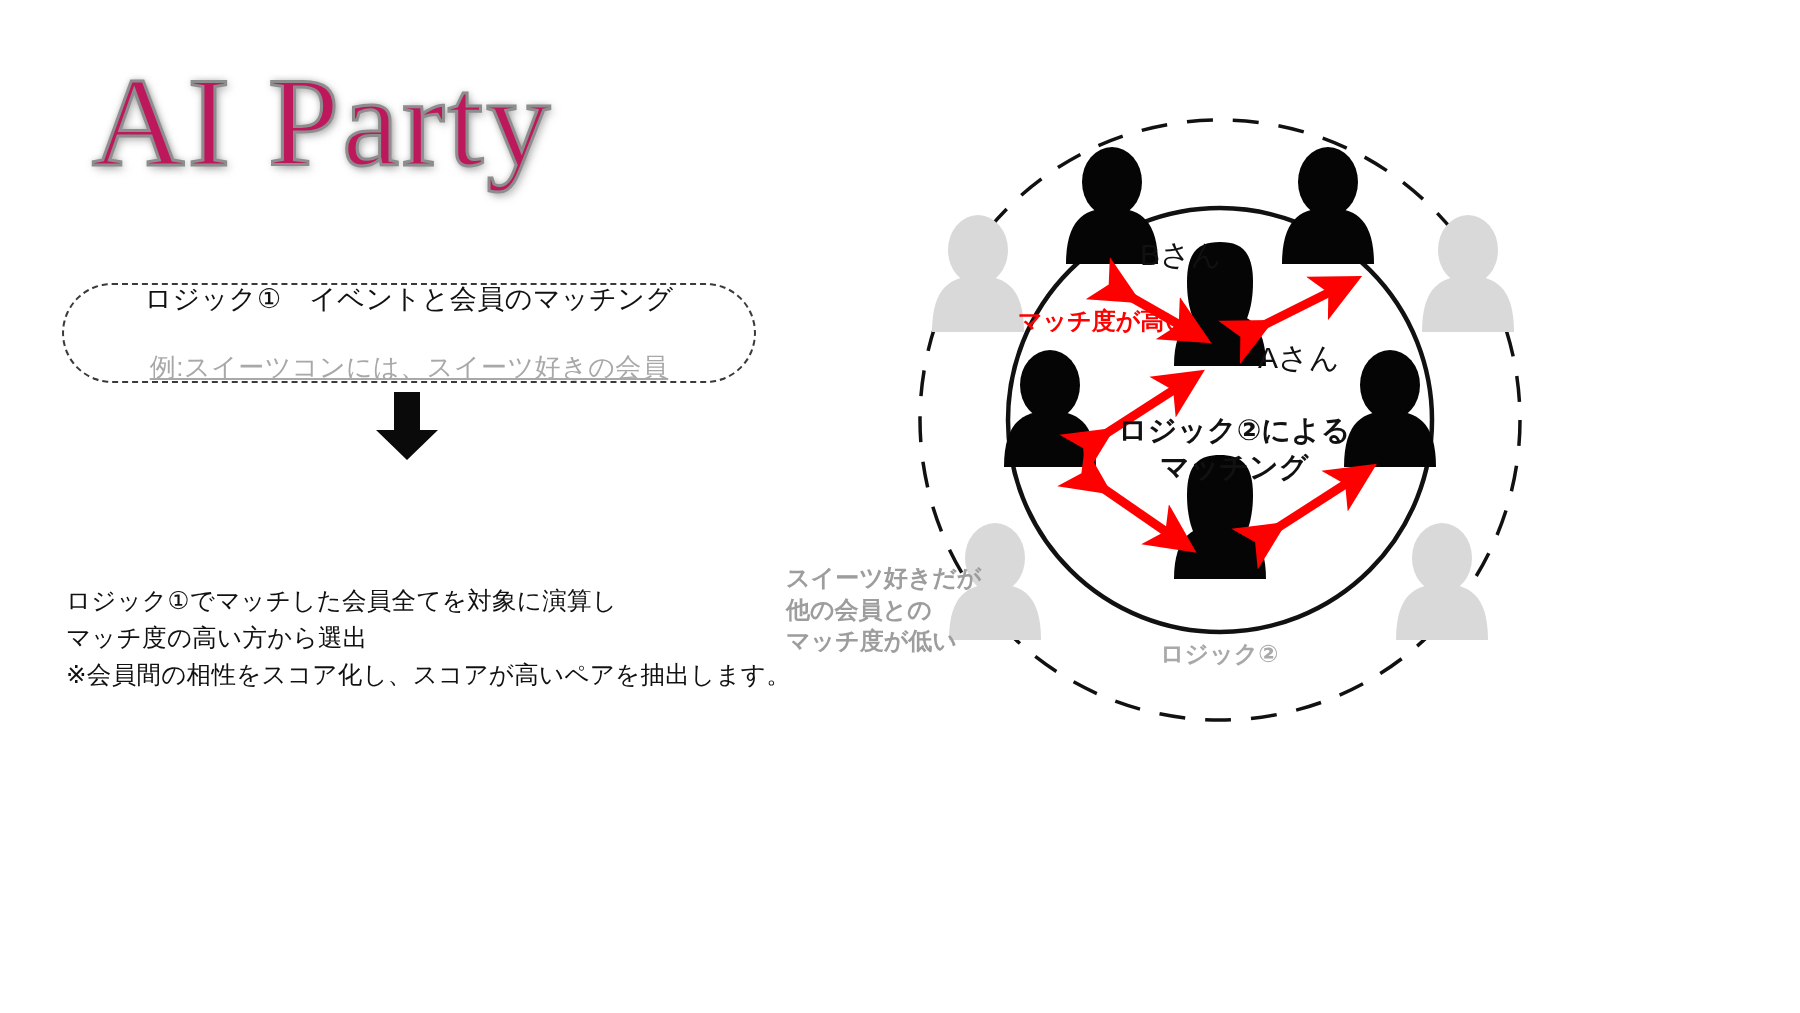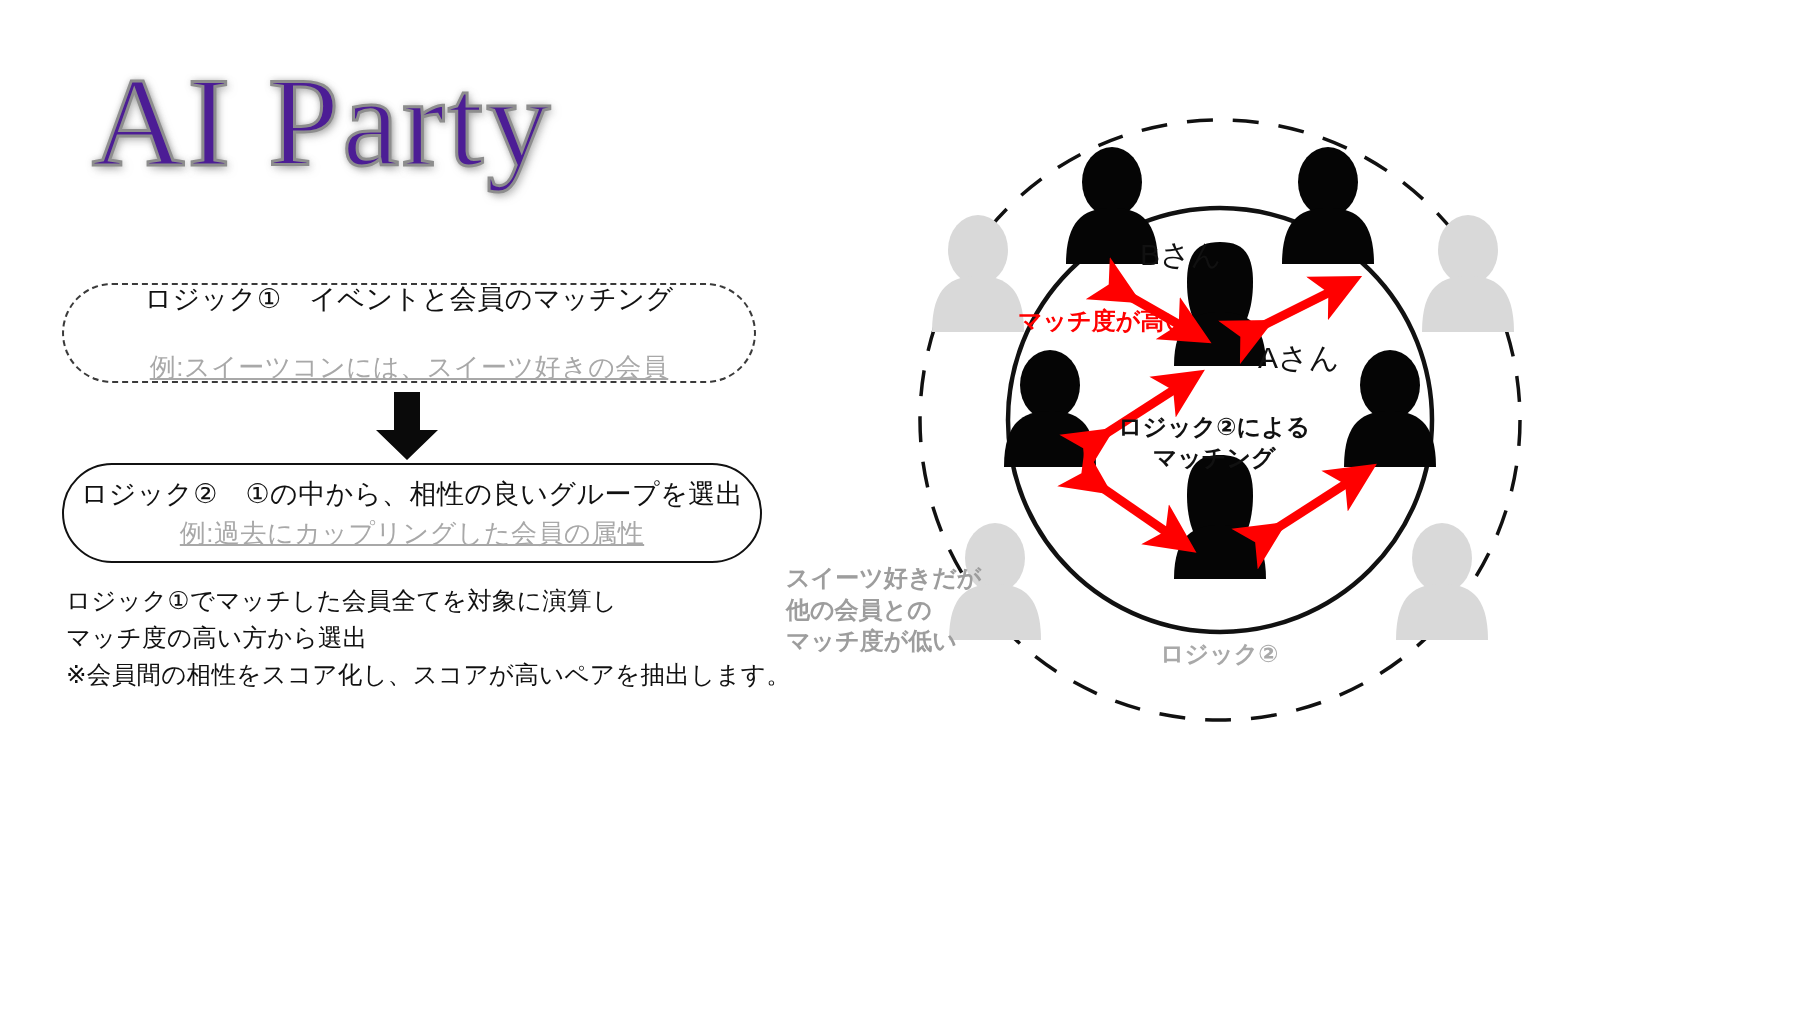--- a/index.html
+++ b/index.html
@@ -28,21 +28,21 @@
 
   #page-title {
     position: absolute;
     left: 92px;
     top: 58px;
     font-family: "Liberation Serif", "DejaVu Serif", serif;
     font-size: 128px;
     line-height: 1.0;
     font-weight: 400;
     letter-spacing: 3px;
-    color: #4c1d95;
+    color: #be185d;
     -webkit-text-stroke: 3px #8d8d8d;
     text-shadow:
        0 0 7px rgba(130,130,130,0.75),
        3px 4px 9px rgba(120,120,120,0.55);
     white-space: nowrap;
     user-select: none;
   }
 
   .logic-box {
     position: absolute;
@@ -125,21 +125,21 @@
     user-select: none;
   }
   #label-b { left: 250px; top: 235px; font-size: 30px; color: #111; }
   #label-a { left: 368px; top: 338px; font-size: 30px; color: #111; }
   #label-match-high {
     left: 128px; top: 305px;
     font-size: 24px; font-weight: bold; color: #ff0000;
   }
   #label-logic2 {
     left: 228px; top: 412px;
-    font-size: 24px; font-weight: bold; color: #111;
+    font-size: 29px; font-weight: bold; color: #111;
     line-height: 1.28; text-align: center;
   }
   #label-low-match {
     left: -104px; top: 562px;
     font-size: 24px; font-weight: bold; color: #9d9d9d;
     line-height: 1.32;
   }
   #label-sweets-lover {
     left: 270px; top: 638px;
     font-size: 24px; font-weight: bold; color: #a9a9a9;
@@ -158,24 +158,20 @@
 
   <div class="logic-box" id="logic-box-1">
     <div class="logic-main">ロジック①　イベントと会員のマッチング</div>
     <div class="logic-sub">例:スイーツコンには、スイーツ好きの会員</div>
   </div>
 
   <svg id="flow-arrow" viewBox="0 0 66 68" aria-hidden="true">
     <polygon points="20,0 46,0 46,38 64,38 33,68 2,38 20,38" fill="#0a0a0a"></polygon>
   </svg>
 
-  <div class="logic-box" id="logic-box-2">
-    <div class="logic-main">ロジック②　①の中から、相性の良いグループを選出</div>
-    <div class="logic-sub">例:過去にカップリングした会員の属性</div>
-  </div>
 
   <div id="body-note">ロジック①でマッチした会員全てを対象に演算し
 マッチ度の高い方から選出
 ※会員間の相性をスコア化し、スコアが高いペアを抽出します。</div>
 </div>
 
 <div id="diagram">
 
   <svg id="diagram-svg" width="910" height="1013" viewBox="0 0 910 1013" aria-hidden="true">
     <defs>

